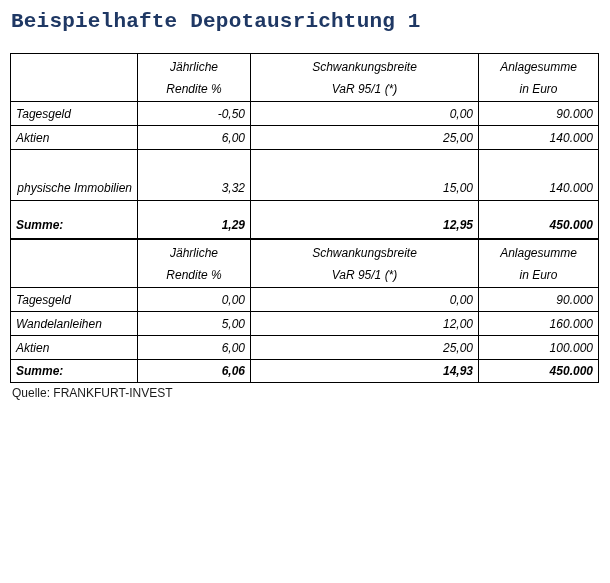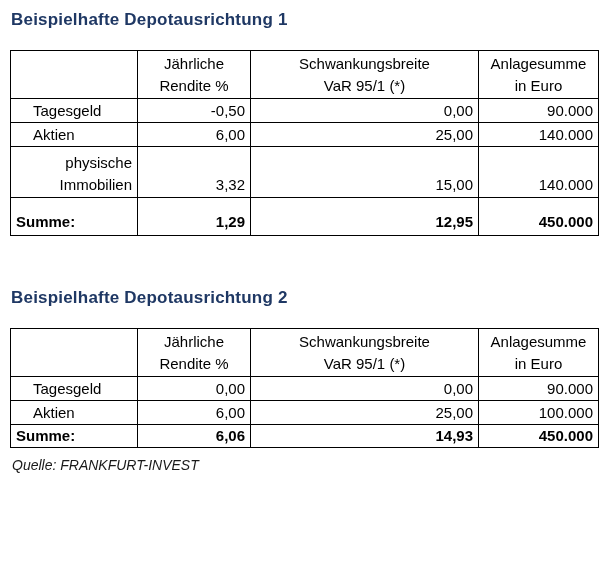--- a/index.html
+++ b/index.html
@@ -12,76 +12,77 @@
     height: 583px;
     font-family: "Liberation Sans", sans-serif;
     color: #000000;
     overflow: hidden;
   }
   .page {
     padding: 8px 10px 0 10px;
     box-sizing: border-box;
   }
   .section-title {
-    font-size: 17px;
+    font-size: 21px;
     font-weight: 700;
     color: #1F3864;
     letter-spacing: 0.2px;
     margin: 0 0 0 1px;
+    font-family: Liberation Mono, monospace;
   }
   .title-1 { margin-top: 2px; margin-bottom: 20px; }
   .title-2 { margin-top: 52px; margin-bottom: 20px; }
 
   table.depot {
     border-collapse: collapse;
     table-layout: fixed;
     width: 588px;
   }
   table.depot td {
     border: 1px solid #000000;
     padding: 0 5px;
-    font-size: 15px;
+    font-size: 12px;
     line-height: 22px;
     overflow: hidden;
     vertical-align: middle;
+    font-style: italic;
   }
   col.c1 { width: 127px; }
   col.c2 { width: 113px; }
   col.c3 { width: 228px; }
   col.c4 { width: 120px; }
 
   tr.header-row td {
     text-align: center;
     height: 47px;
     vertical-align: middle;
   }
   td.label-cell { text-align: left; }
   td.num-cell   { text-align: right; }
 
-  tr.data-row td { height: 23px; padding-left: 22px; }
+  tr.data-row td { height: 23px; }
 
   tr.tall-row td {
     height: 49px;
     vertical-align: bottom;
     padding-bottom: 1px;
     text-align: right;
   }
   tr.total-row td { font-weight: 700; }
   tr.total-row.total-tall td {
     height: 35px;
     vertical-align: bottom;
     padding-bottom: 2px;
   }
   tr.total-row.total-normal td { height: 22px; }
 
   .source-line {
-    margin: 9px 0 0 2px;
-    font-size: 14px;
+    margin: 3px 0 0 2px;
+    font-size: 12px;
     color: #1a1a1a;
-    font-style: italic;
   }
 </style>
 </head>
 <body>
 
 <div class="page">
 
   <h1 class="section-title title-1">Beispielhafte Depotausrichtung 1</h1>
 
   <table class="depot">
@@ -127,21 +128,20 @@
       </tr>
       <tr class="total-row total-tall">
         <td class="label-cell">Summe:</td>
         <td class="num-cell">1,29</td>
         <td class="num-cell">12,95</td>
         <td class="num-cell">450.000</td>
       </tr>
     </tbody>
   </table>
 
-  <h1 class="section-title title-2">Beispielhafte Depotausrichtung 2</h1>
 
   <table class="depot">
     <colgroup>
         <col class="c1">
         <col class="c2">
         <col class="c3">
         <col class="c4">
       </colgroup>
     <tbody>
       <tr class="header-row">
@@ -159,20 +159,26 @@
           <div>in Euro</div>
         </td>
       </tr>
       <tr class="data-row">
         <td class="label-cell">Tagesgeld</td>
         <td class="num-cell">0,00</td>
         <td class="num-cell">0,00</td>
         <td class="num-cell">90.000</td>
       </tr>
       <tr class="data-row">
+        <td class="label-cell">Wandelanleihen</td>
+        <td class="num-cell">5,00</td>
+        <td class="num-cell">12,00</td>
+        <td class="num-cell">160.000</td>
+      </tr>
+      <tr class="data-row">
         <td class="label-cell">Aktien</td>
         <td class="num-cell">6,00</td>
         <td class="num-cell">25,00</td>
         <td class="num-cell">100.000</td>
       </tr>
       <tr class="total-row total-normal">
         <td class="label-cell">Summe:</td>
         <td class="num-cell">6,06</td>
         <td class="num-cell">14,93</td>
         <td class="num-cell">450.000</td>

